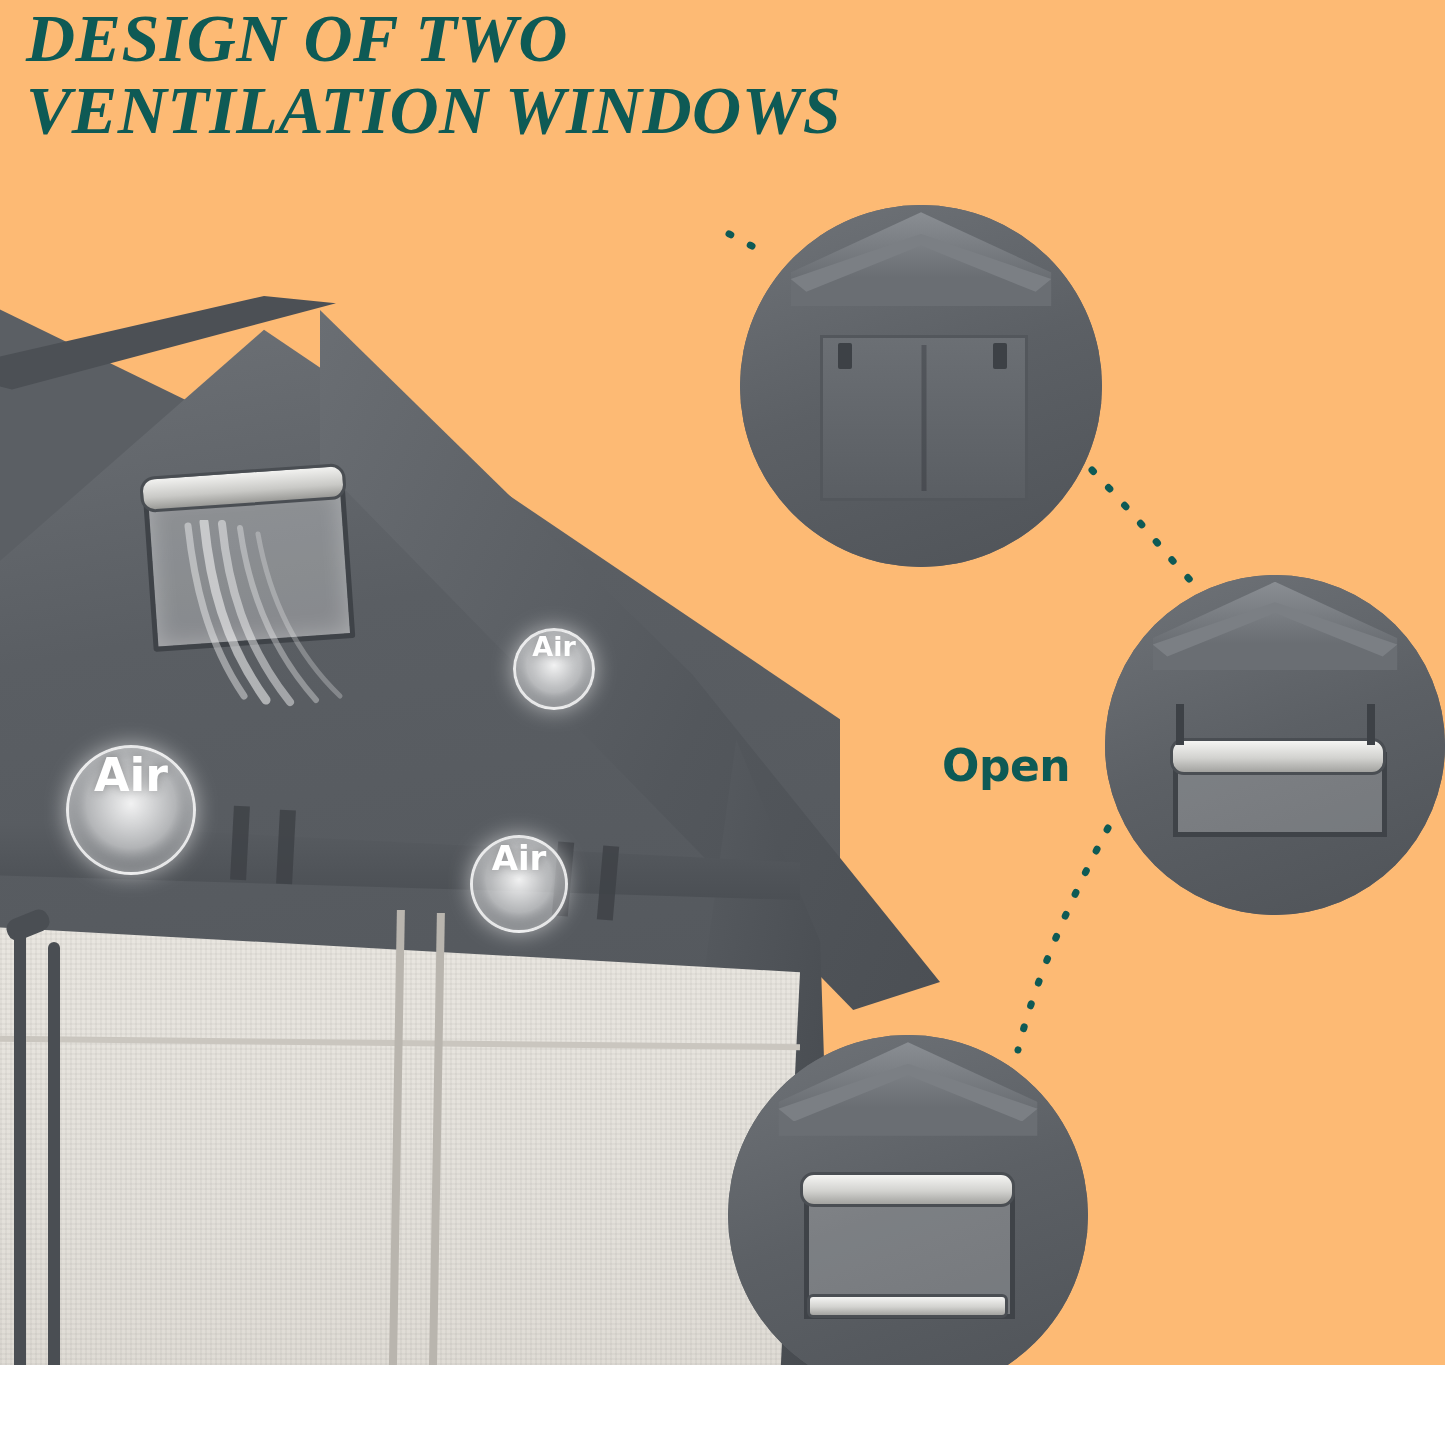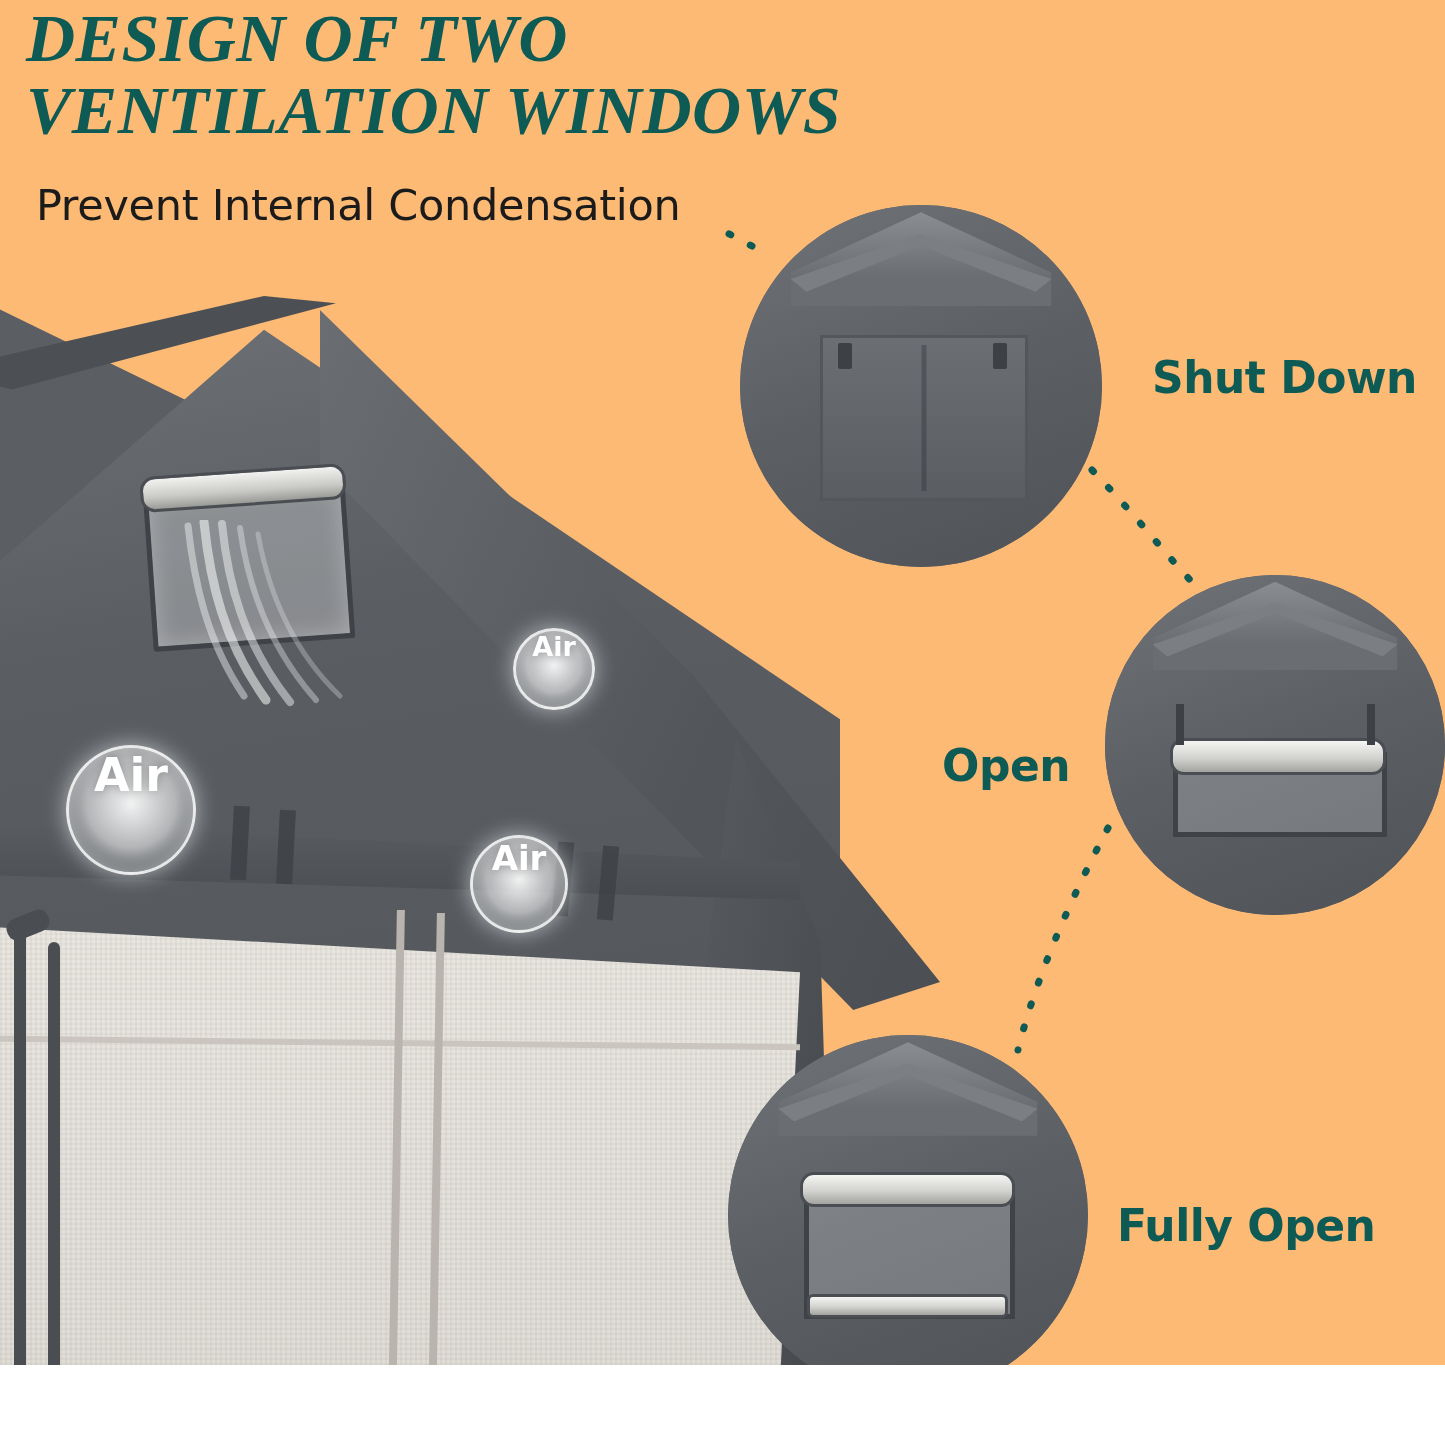--- a/index.html
+++ b/index.html
@@ -328,21 +328,20 @@
   
   .dots { position: absolute; left: 0; top: 0; width: 1445px; height: 1452px; pointer-events: none; }
 </style>
 </head>
 <body>
 
 <div id="root">
 
   <div class="headline">DESIGN OF TWO
 VENTILATION WINDOWS</div>
-  <div class="subhead">Prevent Internal Condensation</div>
 
   <div class="photo">
     <div class="tent-roof-left"></div>
     <div class="tent-gable"></div>
     <div class="tent-ridge"></div>
     <div class="tent-roof-right"></div>
     <div class="tent-edge-right"></div>
     <div class="tent-beam"></div>
     <div class="strap s1"></div>
     <div class="strap s2"></div>
@@ -393,36 +392,34 @@
   <div class="callout c-shut">
     <div class="c-bg"></div>
     <div class="c-peak"></div>
     <div class="c-ridge"></div>
     <div class="flap-closed" style="left:22%; top:36%; width:56%; height:44%;">
       <div class="c-peakseam"></div>
     </div>
     <div class="tab" style="left:27%; top:38%;"></div>
     <div class="tab" style="left:70%; top:38%;"></div>
   </div>
-  <div class="label l-shut">Shut Down</div>
 
   <div class="callout c-half">
     <div class="c-bg"></div>
     <div class="c-peak"></div>
     <div class="c-ridge"></div>
     <div class="flap-open" style="left:20%; top:52%; width:60%; height:22%;"></div>
     <div class="roll" style="left:19%; top:48%; width:62%; height:9%;"></div>
     <div class="hook" style="left:21%; top:38%; height:12%;"></div>
     <div class="hook" style="left:77%; top:38%; height:12%;"></div>
   </div>
   <div class="label l-half">Open</div>
 
   <div class="callout c-open">
     <div class="c-bg"></div>
     <div class="c-peak"></div>
     <div class="c-ridge"></div>
     <div class="flap-open" style="left:21%; top:43%; width:56%; height:33%;"></div>
     <div class="roll" style="left:20%; top:38%; width:58%; height:8%;"></div>
     <div class="roll" style="left:22%; top:72%; width:54%; height:5%; border-radius:6px;"></div>
   </div>
-  <div class="label l-open">Fully Open</div>
 
 </div>
 
 </body></html>

